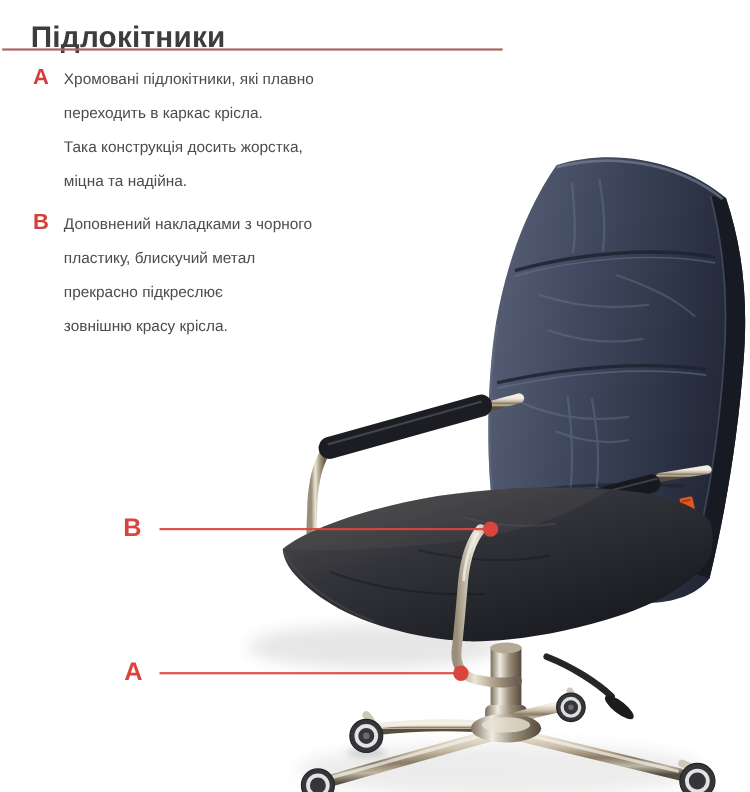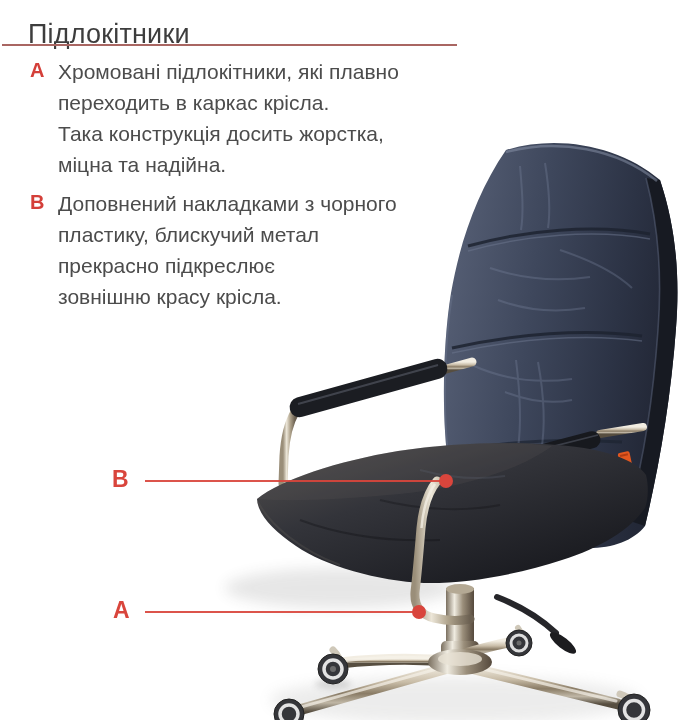--- a/index.html
+++ b/index.html
@@ -10,37 +10,37 @@
     --title-text:#3d3d3d;
   }
   html,body{margin:0;padding:0;}
   body{
     width:682px;height:720px;position:relative;overflow:hidden;
     background:#ffffff;
     font-family:"Liberation Sans", sans-serif;
   }
   .page-title{
     position:absolute;left:28px;top:1px;
-    font-size:27px;font-weight:normal;letter-spacing:.2px;
+    font-size:27px;font-weight:bold;letter-spacing:.2px;
     color:var(--title-text);
   }
   .title-divider{
     position:absolute;left:2px;top:44px;width:455px;height:2px;
     background:var(--divider-red);
   }
   .feature{position:absolute;left:0;}
   .feature-a{top:56px;}
   .feature-b{top:188px;}
   .feature-label{
     position:absolute;left:30px;top:3px;
     font-size:20px;font-weight:bold;color:var(--label-red);
   }
   .feature-text{
     position:absolute;left:58px;top:0;margin:0;width:400px;
-    font-size:21px;line-height:31px;color:var(--body-text);
+    font-size:14px;line-height:31px;color:var(--body-text);
     white-space:pre-line;
   }
   .chair-figure{position:absolute;left:0;top:0;width:682px;height:720px;}
   .callout-label{
     position:absolute;
     font-size:23px;font-weight:bold;color:var(--accent-red);
   }
   .callout-label-b{left:112px;top:466px;}
   .callout-label-a{left:113px;top:597px;}
   .callout-line{

